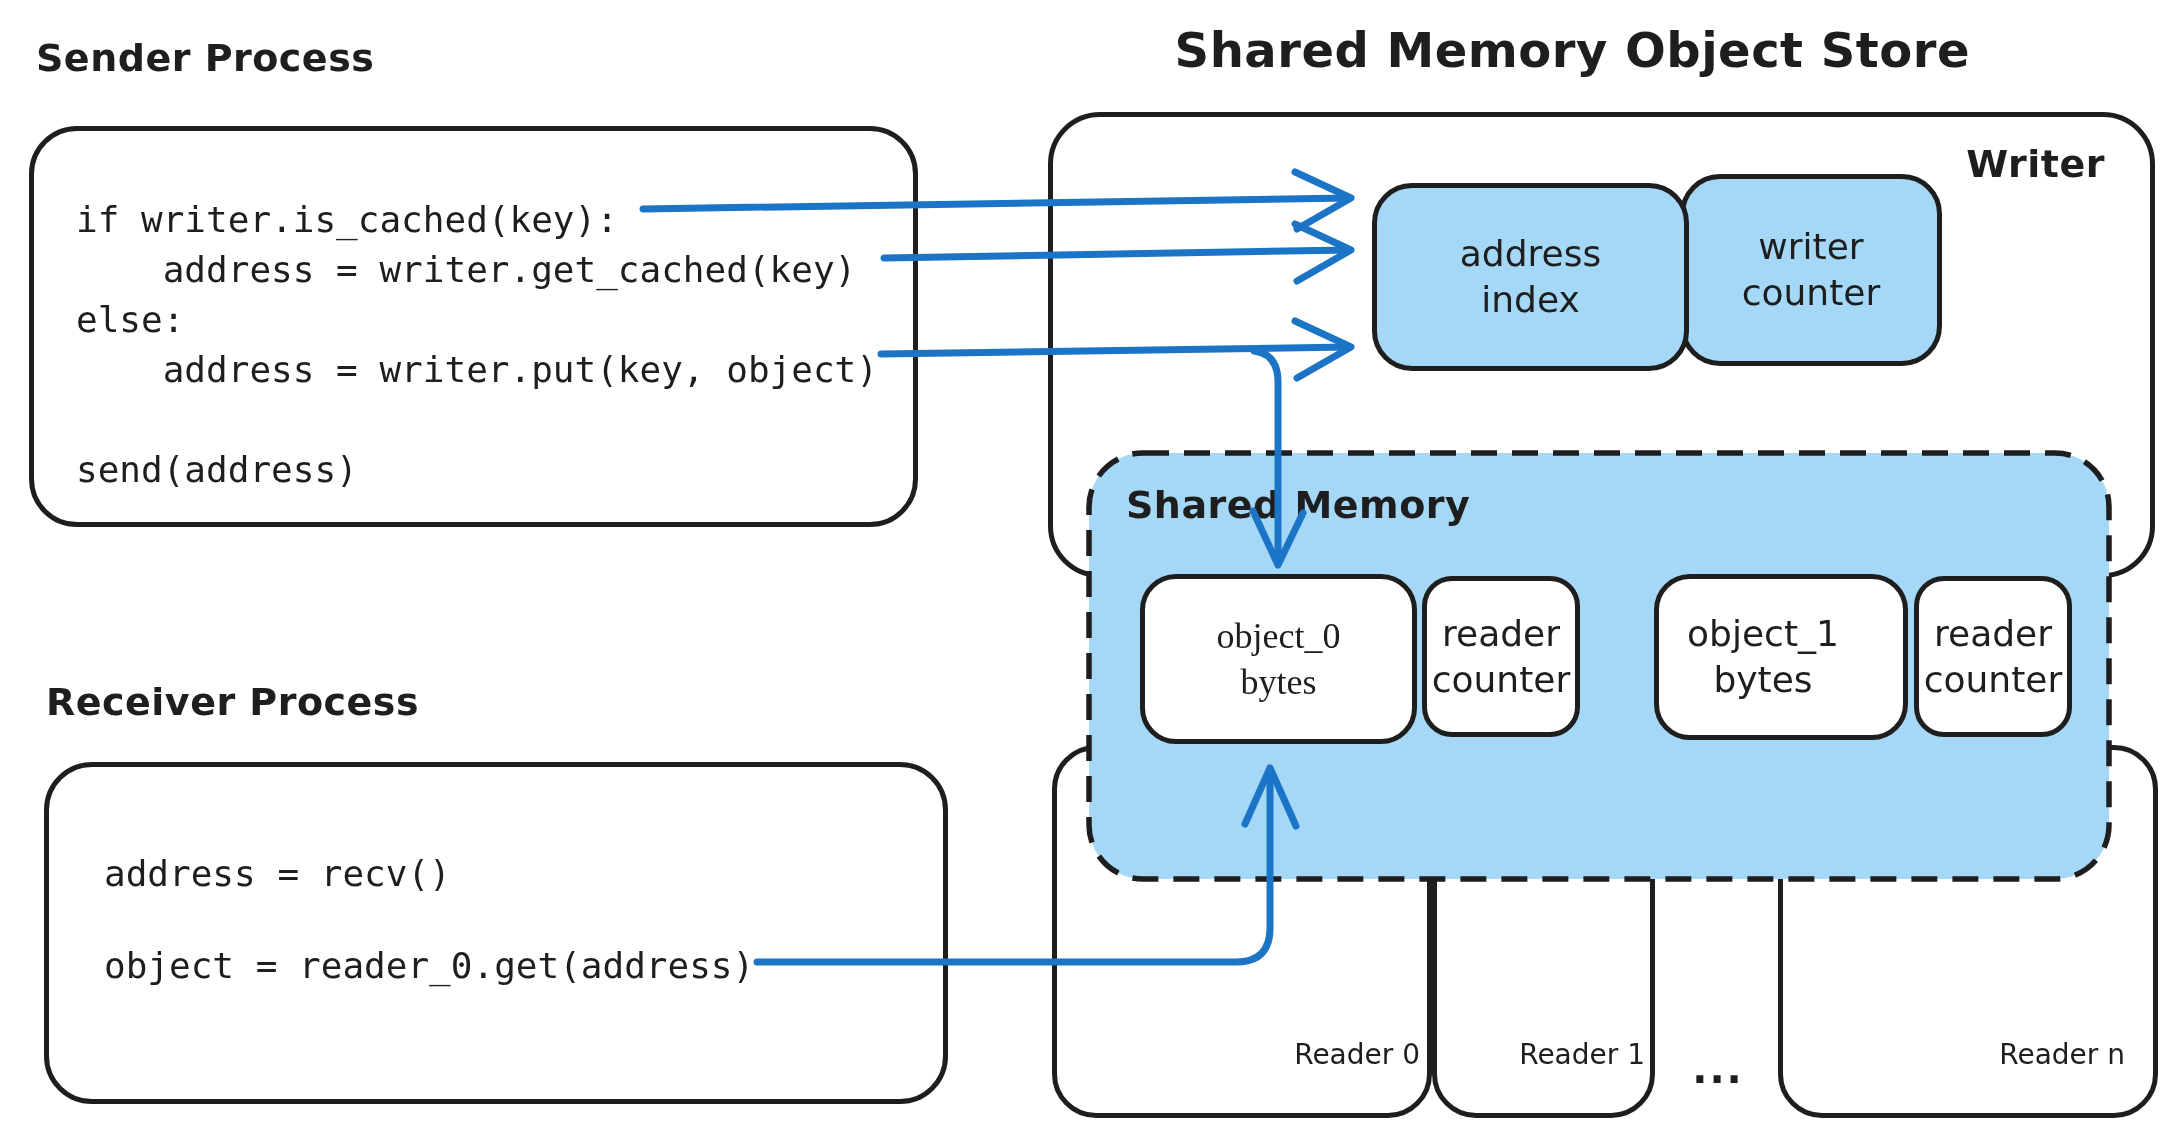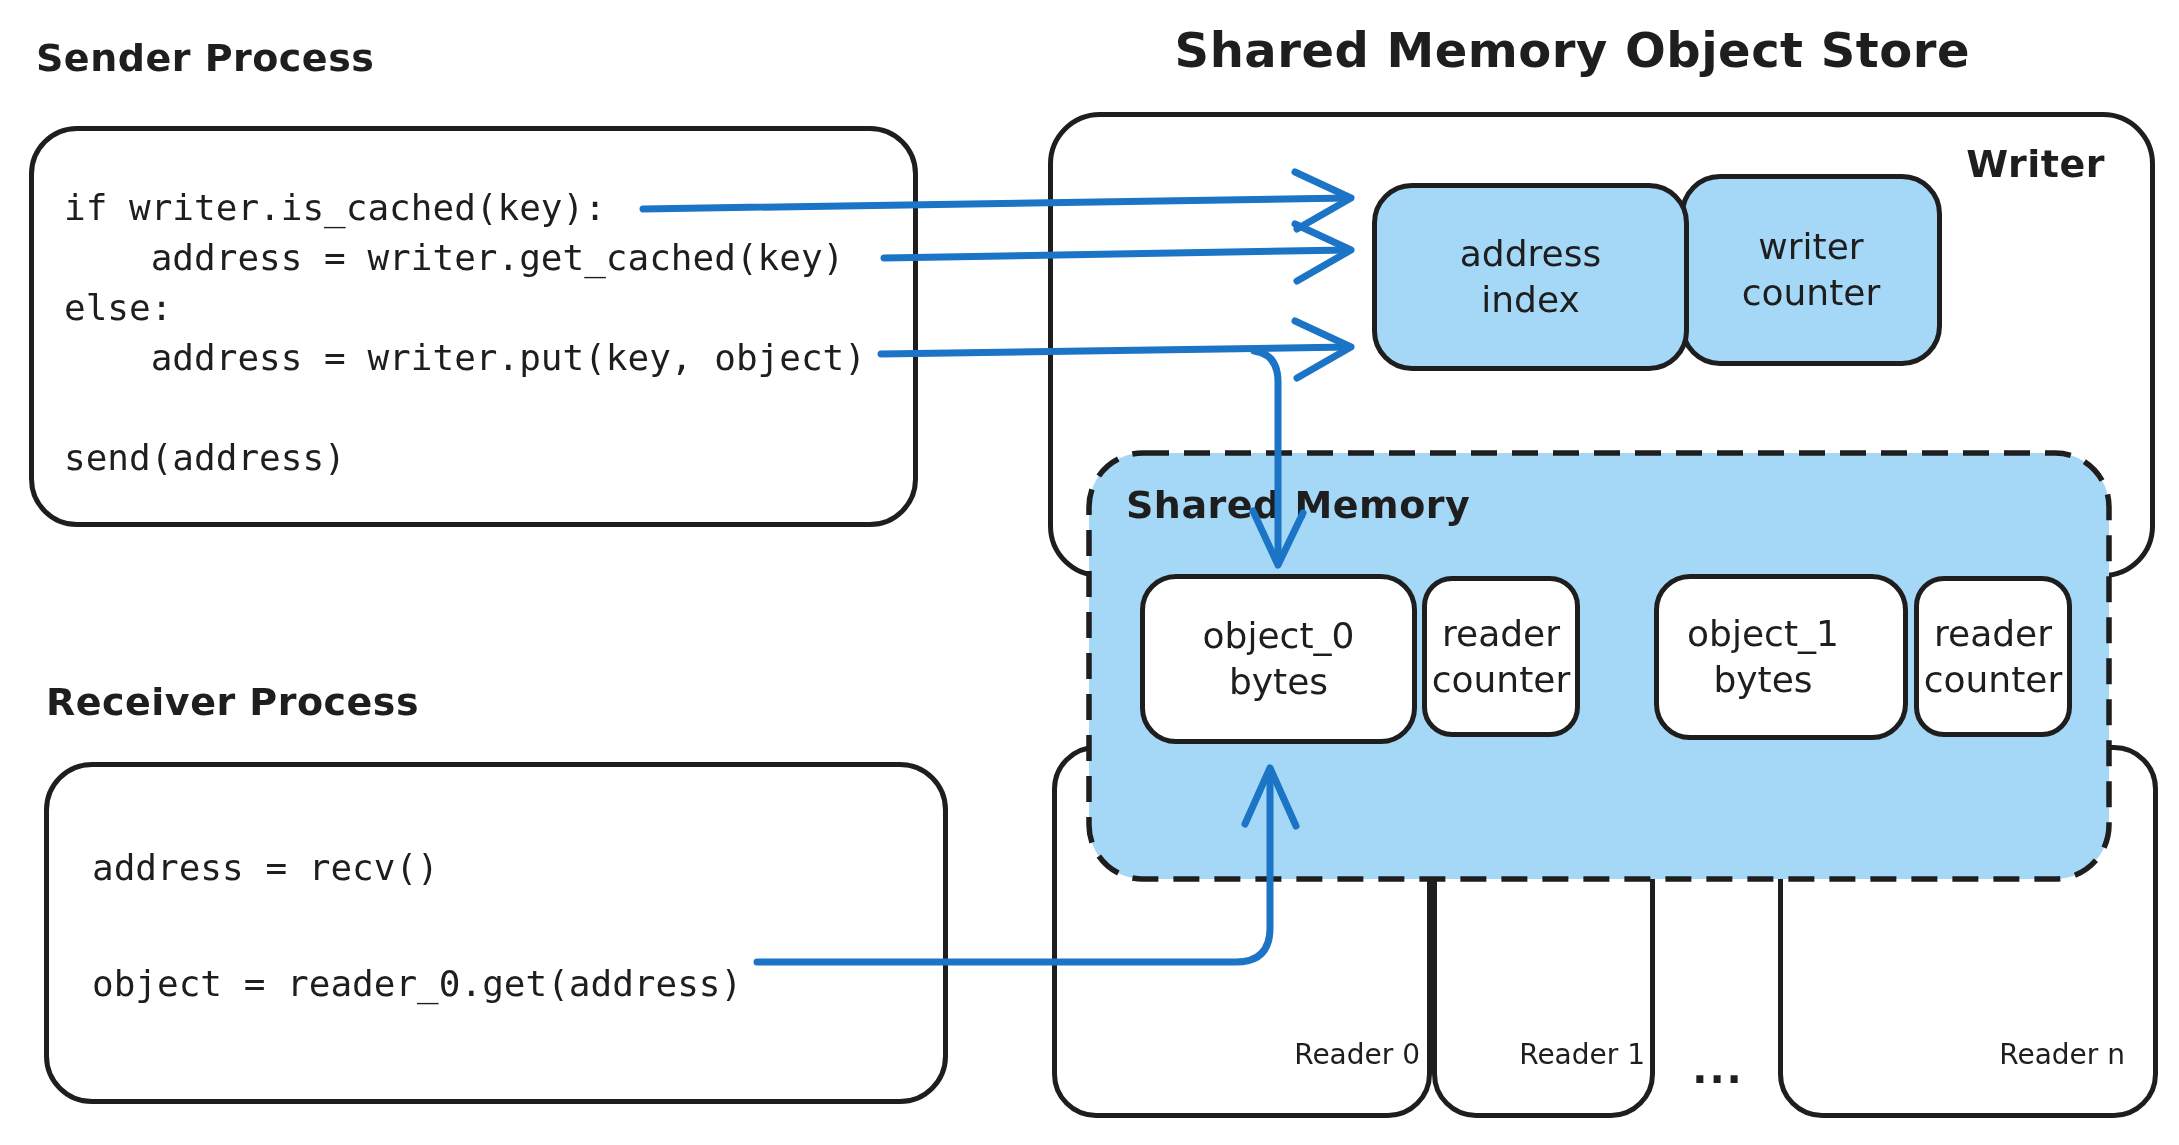--- a/index.html
+++ b/index.html
@@ -49,21 +49,21 @@
   .title {
     position: absolute;
     left: 1170px; top: 22px; width: 800px;
     text-align: right;
     font-size: 48px; font-weight: 600;
     letter-spacing: 0.5px;
     z-index: 3;
   }
   .code {
     position: absolute;
-    margin: 0;
+    margin: 12px;
     font-family: "DejaVu Sans Mono", "Liberation Mono", monospace;
     font-size: 36px;
     font-weight: 500;
     line-height: 50px;
     color: var(--ink);
     white-space: pre;
     z-index: 3;
   }
   .cell-label {
     position: absolute;
@@ -113,21 +113,21 @@
     address = writer.get_cached(key)
 else:
     address = writer.put(key, object)
 
 send(address)</pre>
 
   <div class="h-label" style="left:46px; top:680px;">Receiver Process</div>
 
   <div class="box z1" style="left:44px; top:762px; width:904px; height:342px;"></div>
 
-  <pre class="code" style="left:92px; top:839px; line-height:58px;">address = recv()
+  <pre class="code" style="left:92px; top:839px; line-height:46px;">address = recv()
 
 object = reader_0.get(address)</pre>
 
   <div class="title">Shared Memory Object Store</div>
 
   <div class="box z1" style="left:1048px; top:112px; width:1107px; height:466px; border-radius:52px;"></div>
 
   <div class="h-label" style="left:1855px; top:142px; width:250px; text-align:right;">Writer</div>
 
   <div class="box z1" style="left:1052px; top:745px; width:380px; height:373px; border-radius:44px;"></div>
@@ -144,21 +144,21 @@
 
   <div class="box blue z3" style="left:1680px; top:174px; width:262px; height:192px;"></div>
   <div class="cell-label" style="left:1680px; top:174px; width:262px; height:192px;">writer
 counter</div>
 
   <div class="box blue z3" style="left:1372px; top:183px; width:317px; height:188px;"></div>
   <div class="cell-label" style="left:1372px; top:183px; width:317px; height:188px;">address
 index</div>
 
   <div class="box inner z3" style="left:1140px; top:574px; width:277px; height:170px;"></div>
-  <div class="cell-label" style="left:1140px; top:574px; width:277px; height:170px;">object_0
+  <div class="cell-label" style="left:1140px; top:574px; width:277px; height:170px;font-family:Liberation Serif, serif;">object_0
 bytes</div>
 
   <div class="box inner z3" style="left:1422px; top:576px; width:158px; height:161px; border-radius:30px;"></div>
   <div class="cell-label" style="left:1422px; top:576px; width:158px; height:161px;">reader
 counter</div>
 
   <div class="box inner z3" style="left:1654px; top:574px; width:254px; height:166px;"></div>
   <div class="cell-label" style="left:1654px; top:574px; width:218px; height:166px;">object_1
 bytes</div>
 

